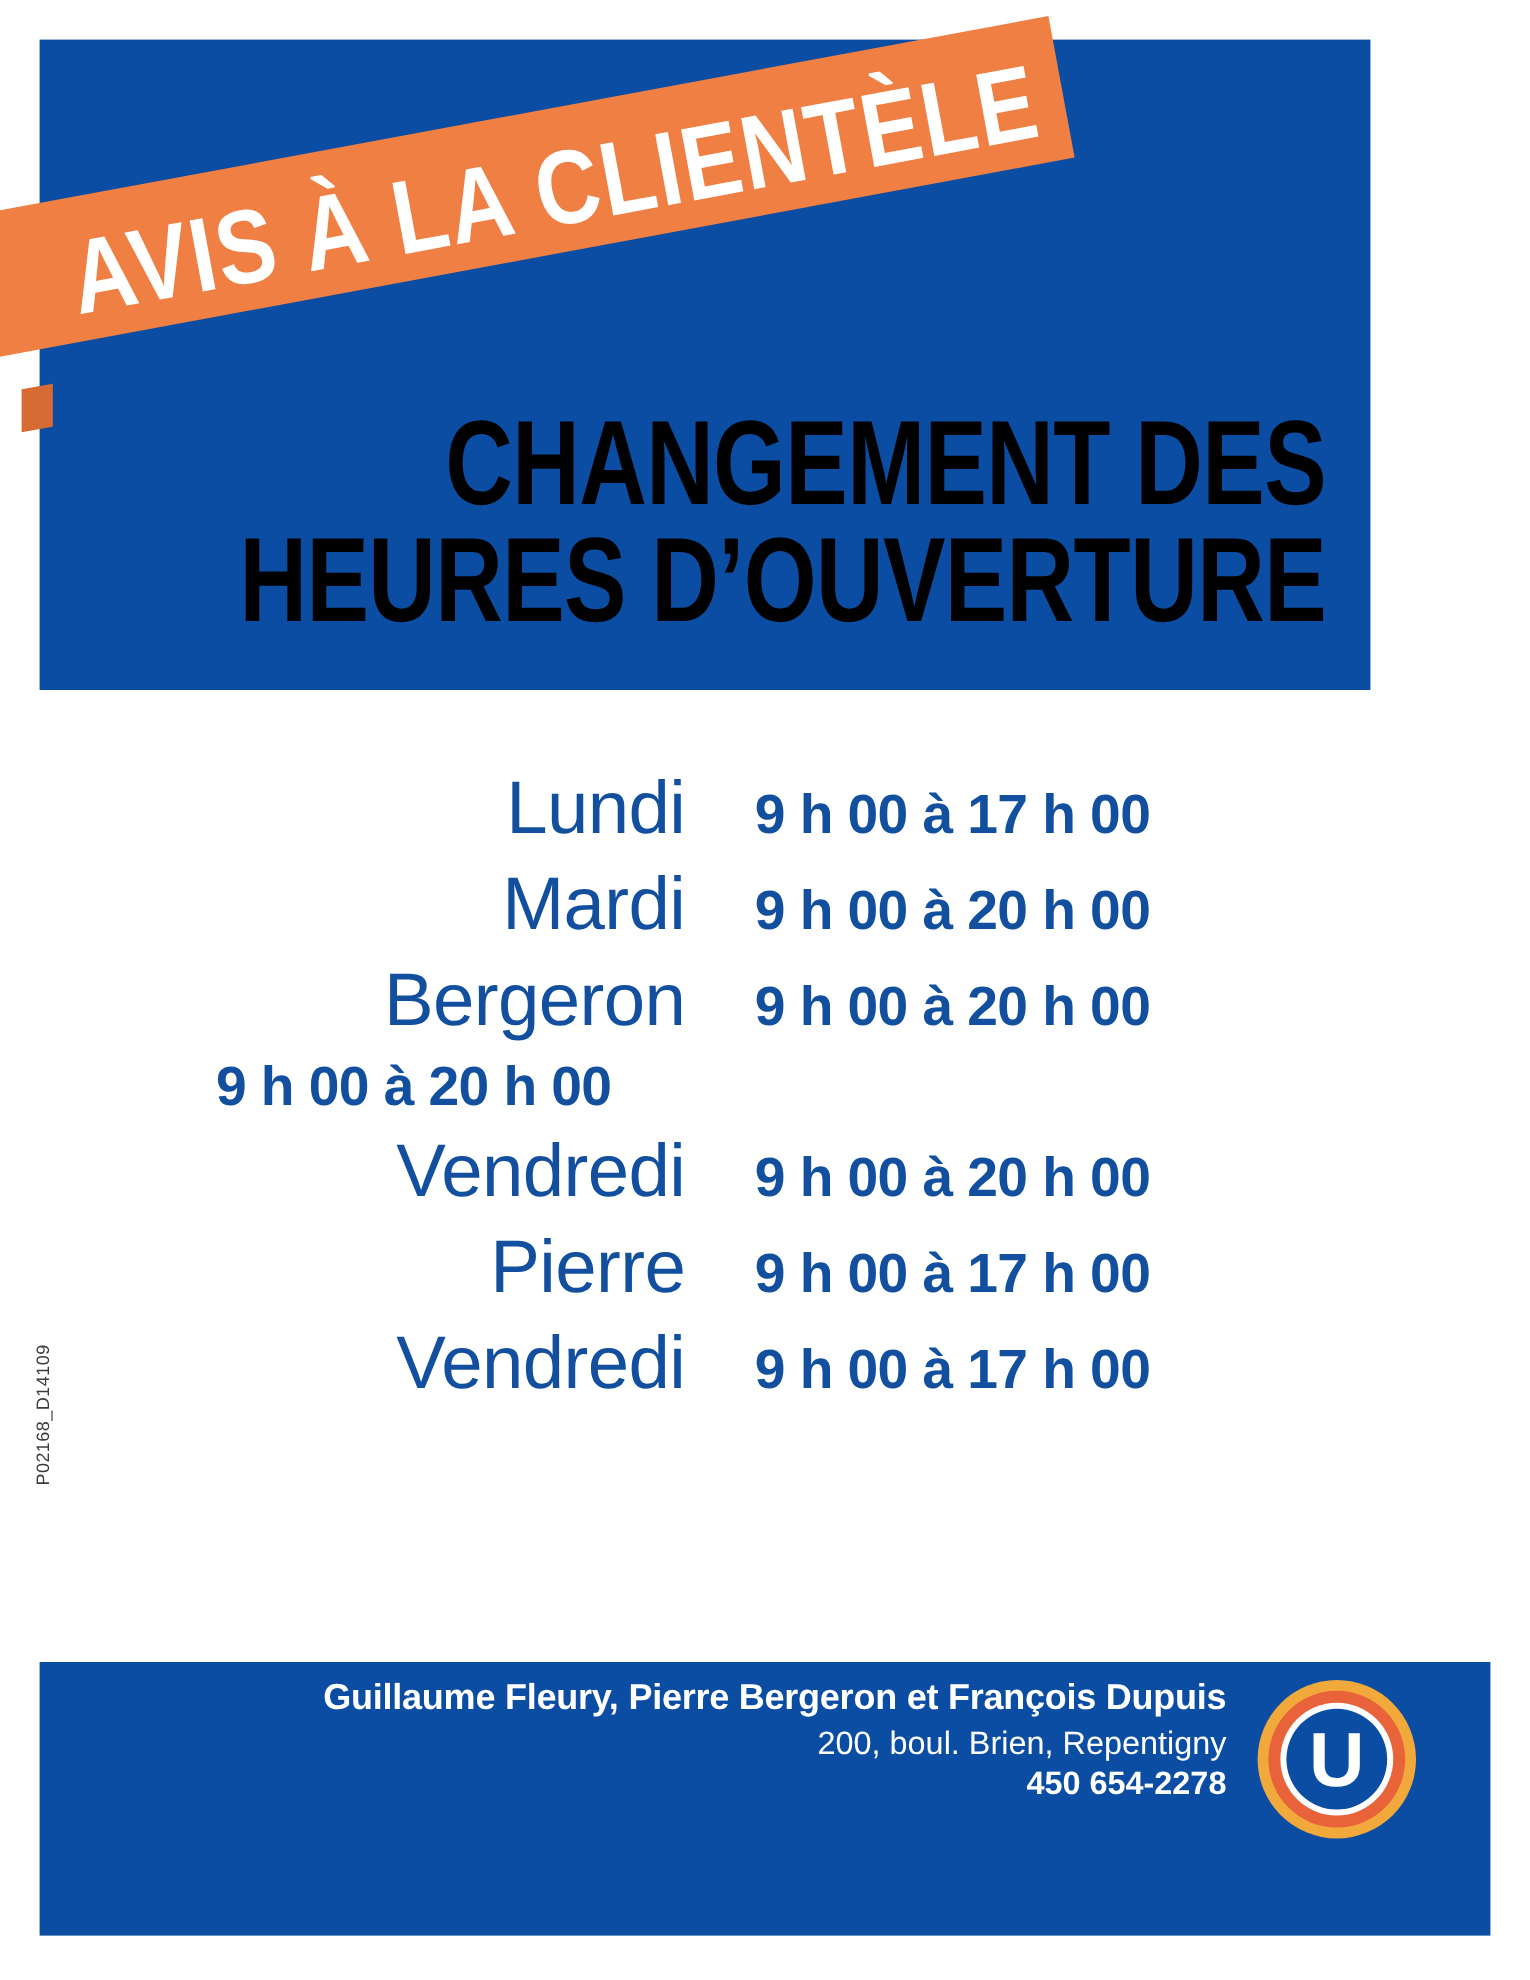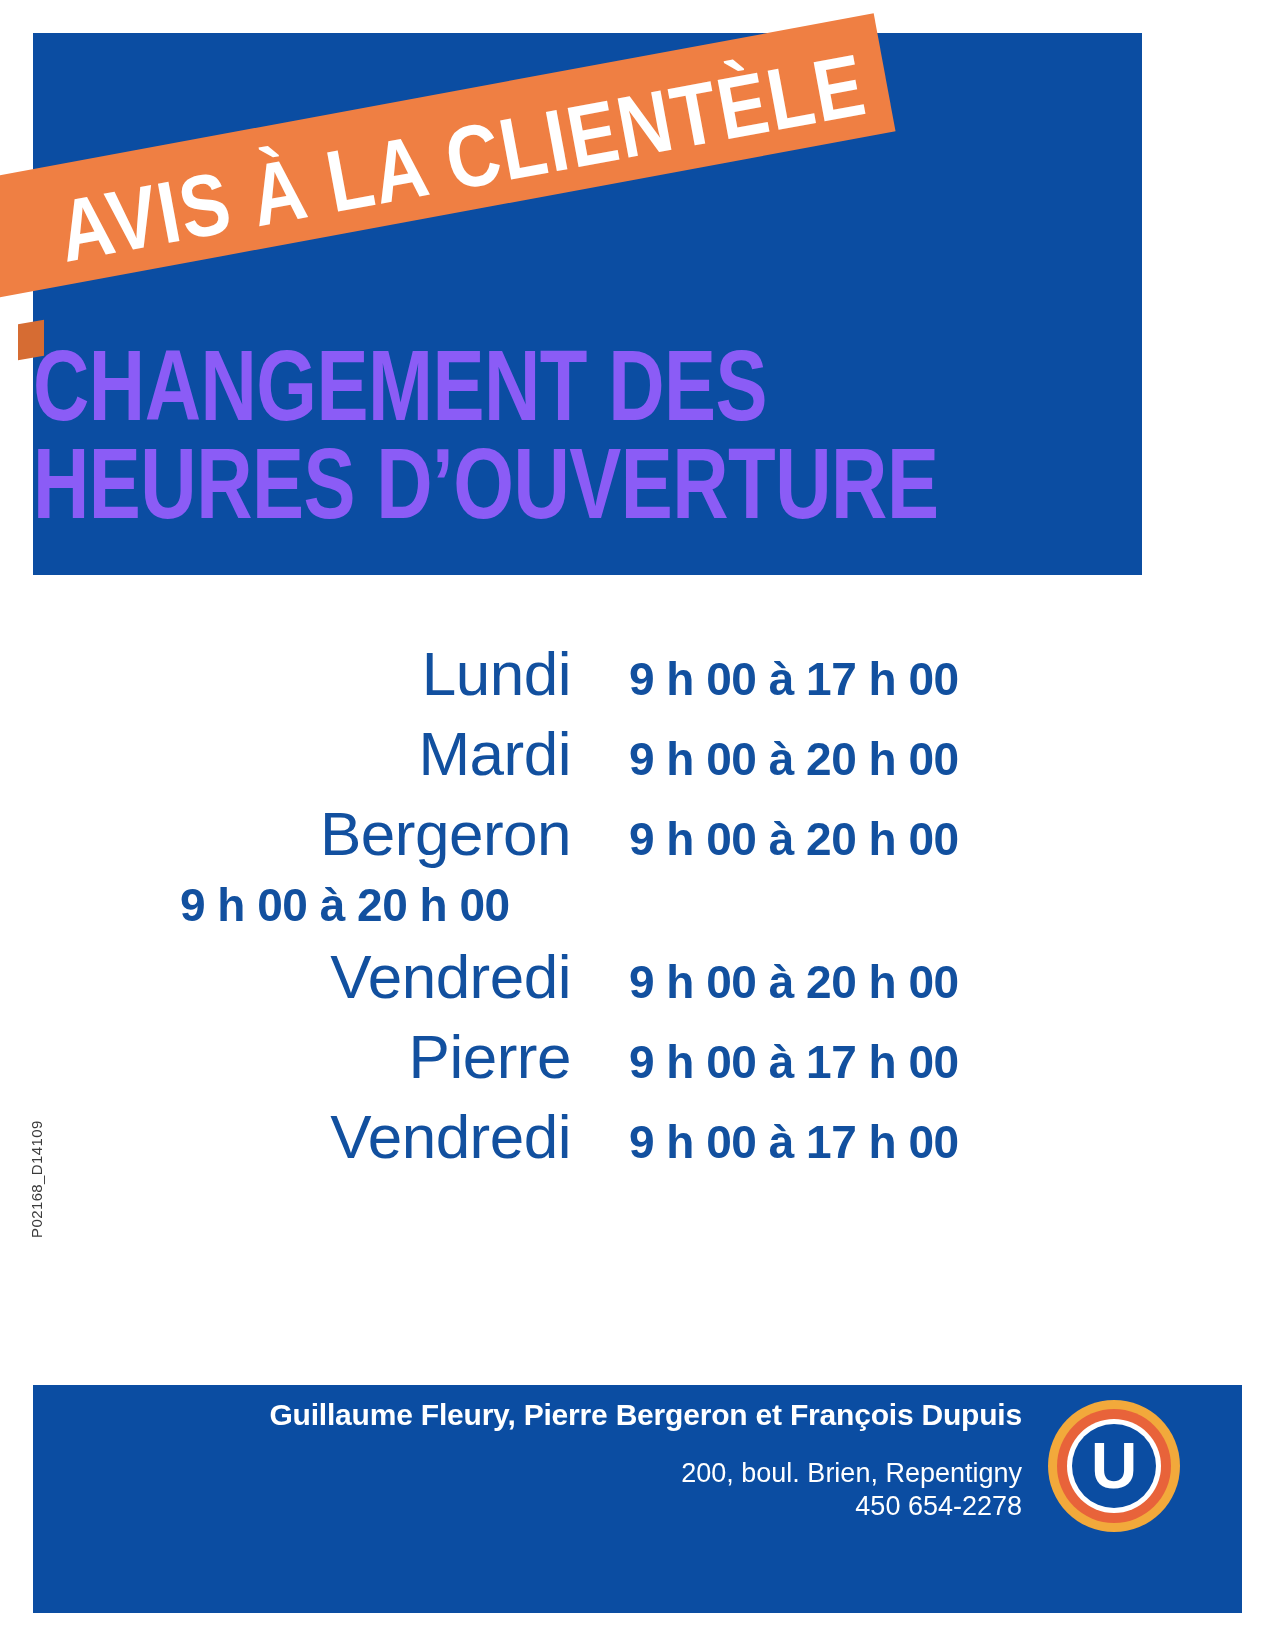--- a/index.html
+++ b/index.html
@@ -69,22 +69,22 @@
     text-transform: uppercase;
     transform: rotate(-10.5deg) scaleY(1.18);
   }
 
   
   .headline {
     position: absolute;
     left: 33px;
     top: 358px;
     width: 1090px;
-    text-align: left;
-    color: #8b5cf6;
+    text-align: right;
+    color: #000000;
     font-weight: bold;
     font-size: 78px;
     line-height: 0.98;
     letter-spacing: -0.5px;
     padding-right: 18px;
     box-sizing: border-box;
   }
   .headline .line {
     display: block;
     transform: scaleY(1.28);
@@ -154,31 +154,31 @@
     width: 1009px;
     text-align: right;
     color: #ffffff;
     padding-right: 20px;
     box-sizing: border-box;
   }
   .owners {
     font-size: 30px;
     font-weight: bold;
     letter-spacing: -0.2px;
-    margin-bottom: 24px;
+    margin-bottom: 4px;
     line-height: 1.15;
   }
   .address {
     font-size: 27px;
     font-weight: 400;
     line-height: 1.25;
   }
   .phone {
     font-size: 27px;
-    font-weight: 400;
+    font-weight: 700;
     line-height: 1.25;
   }
 
   
   .logo {
     position: absolute;
     left: 1048;
     top: 1400px;
     width: 132px;
     height: 132px;

